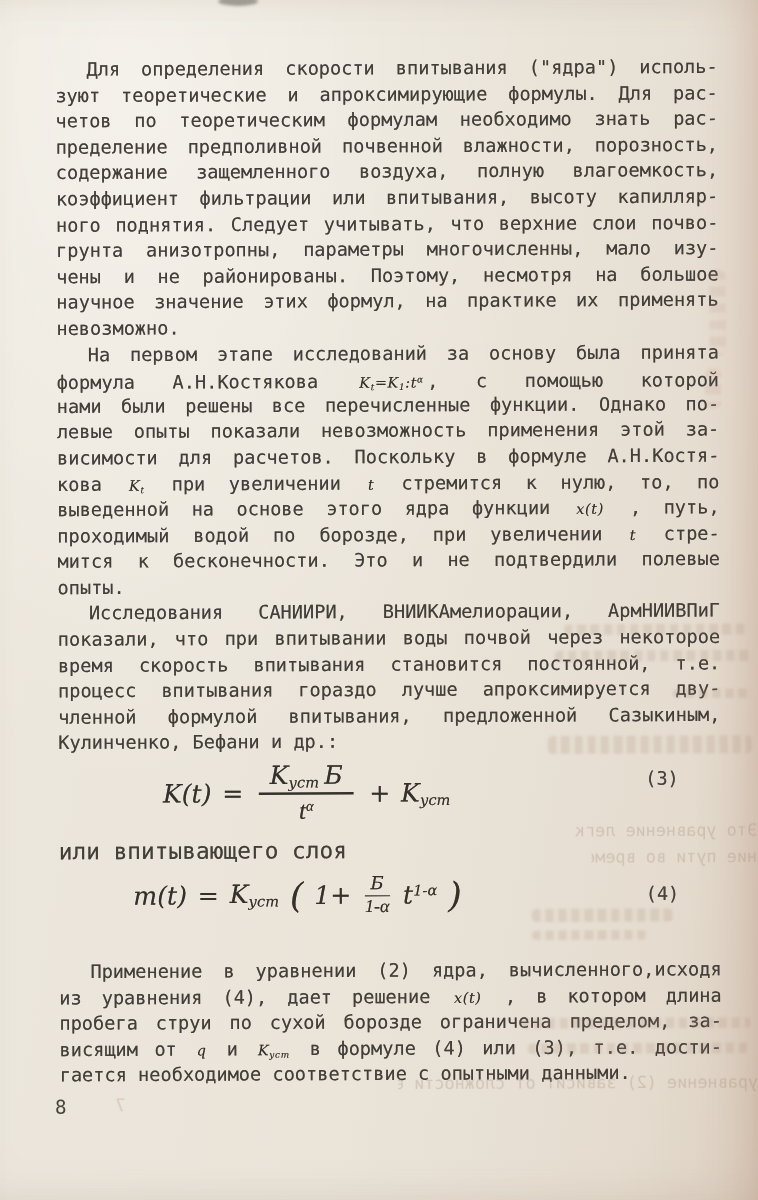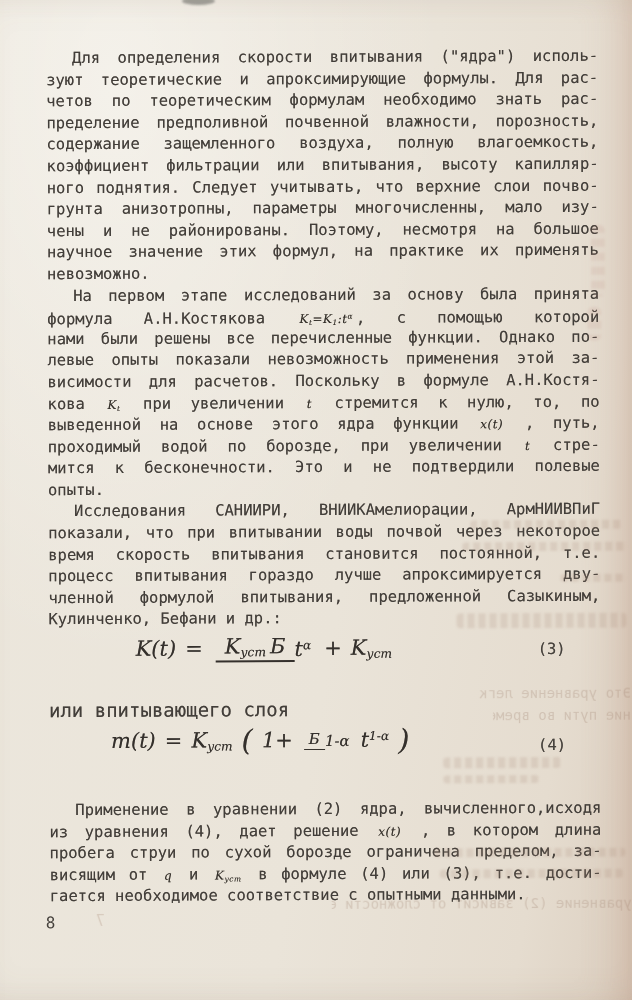--- a/index.html
+++ b/index.html
@@ -38,23 +38,23 @@
   .hw sub{font-size:.62em;vertical-align:-.28em;}
   .hw sup{font-size:.62em;vertical-align:.55em;}
 
   .formula{position:absolute;display:flex;align-items:center;gap:9px;
       font-family:"DejaVu Serif",serif;font-style:italic;font-size:21px;color:#34302c;
       text-shadow:0 0 .4px rgba(50,44,38,.6);}
   #f3{left:135px;top:634px;}
   #f4{left:110px;top:727px;}
   .formula sub{font-size:.58em;vertical-align:-.25em;}
   .formula sup{font-size:.58em;vertical-align:.55em;}
-  .frac{display:inline-flex;flex-direction:row;align-items:center;margin:0 4px;}
+  .frac{display:inline-flex;flex-direction:column;align-items:center;margin:0 4px;}
   .frac .num{border-bottom:2px solid #34302c;padding:0 9px 1px;}
-  .frac .den{padding-top:1px;}
+  .frac .den{padding-top:1px;font-family:Liberation Serif, serif;}
   .frac.small{font-size:15px;margin:0 2px;}
   .frac.small .num{padding:0 5px 1px;border-bottom-width:1.5px;}
   .paren{font-size:29px;line-height:.9;}
 
   .eqnum{position:absolute;left:537px;font-size:15.5px;color:#46423d;
          font-family:"DejaVu Sans Mono",monospace;text-shadow:0 0 .4px rgba(62,52,42,.5);}
   #eq3{top:641px;} #eq4{top:737px;}
 
   #between{position:absolute;left:48px;top:698px;font-size:19px;color:#423e3a;
            text-shadow:0 0 .4px rgba(62,52,42,.55);}

